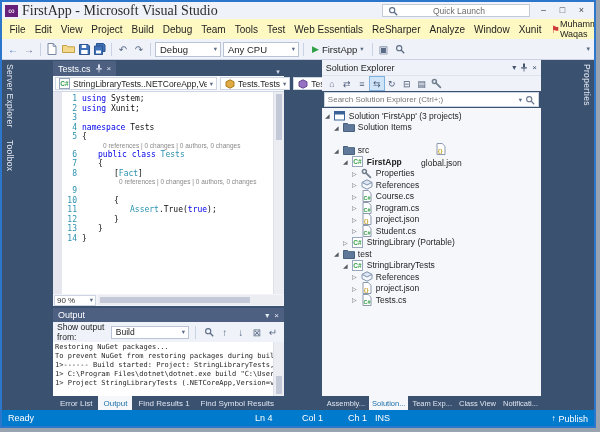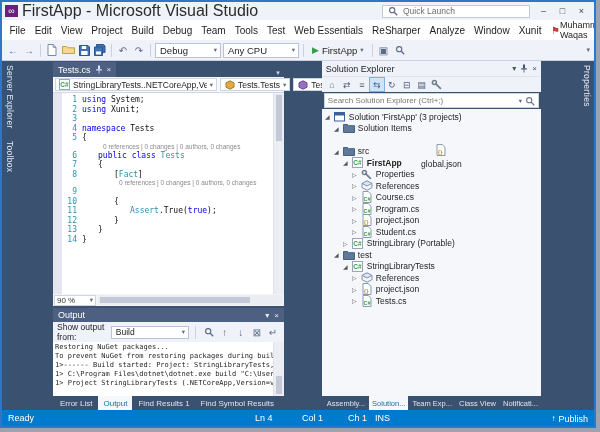--- a/index.html
+++ b/index.html
@@ -2,28 +2,28 @@
 <html><head>
 <meta charset="utf-8">
 <style>
   html,body{margin:0;padding:0;background:#9aa3b0;}
   *{box-sizing:border-box;}
   .win{position:relative;width:596px;height:428px;border:2px solid #2c77cc;background:#3b5170;
        font-family:"Liberation Sans",sans-serif;display:flex;flex-direction:column;overflow:hidden;}
   
   .titlebar{flex:0 0 17px;background:#eff2f9;display:flex;align-items:center;gap:4px;padding:0 3px;}
   .vs-logo{width:13px;height:12px;background:#68217a;color:#fff;font-size:9px;line-height:12px;text-align:center;}
-  .title-text{font-size:16px;color:#2b2b2b;white-space:nowrap;}
+  .title-text{font-size:14px;color:#2b2b2b;white-space:nowrap;font-family:Liberation Serif, serif;}
   .quick-launch{margin-left:auto;width:148px;height:13px;background:#fff;border:1px solid #c3cbdb;
        display:flex;align-items:center;gap:3px;padding:0 3px;color:#6d6d6d;font-size:8.5px;}
-  .ql-text{flex:1;white-space:nowrap;overflow:hidden;}
+  .ql-text{flex:1;white-space:nowrap;overflow:hidden;margin-left:30px;}
   .win-btns{display:flex;}
   .win-btns span{width:19px;text-align:center;font-size:9px;color:#444;line-height:15px;}
   
-  .menubar{flex:0 0 16px;background:#ffffff;display:flex;align-items:center;font-size:10px;color:#1e1e1e;padding-left:3px;}
+  .menubar{flex:0 0 16px;background:#fef9c3;display:flex;align-items:center;font-size:10px;color:#1e1e1e;padding-left:3px;}
   #menu-items{display:flex;}
   .menu-item{padding:1px 4.5px;white-space:nowrap;}
   .notif{color:#cf3a3a;font-size:10px;margin-left:5px;}
   .user-area{margin-left:auto;display:flex;align-items:center;gap:4px;padding-right:3px;font-size:9px;color:#1e1e1e;}
   
   .toolbar{flex:0 0 21px;background:#eff2f9;border-bottom:1px solid #c9d1e2;display:flex;align-items:center;gap:2px;padding:0 4px;}
   .ic{display:inline-flex;align-items:center;justify-content:center;width:14px;height:13px;font-size:10px;color:#5a6b85;}
   .ic svg{display:block;}
   [data-name="nav-backward-icon"]{color:#3a6db8;}
   .tb-sep{width:1px;height:13px;background:#c9d1e2;margin:0 2px;}

